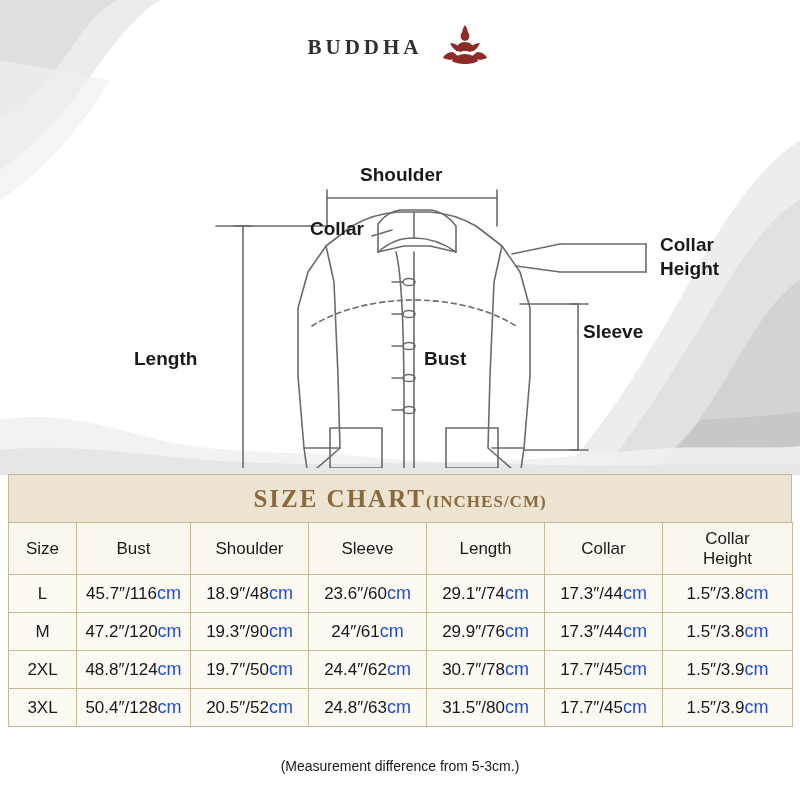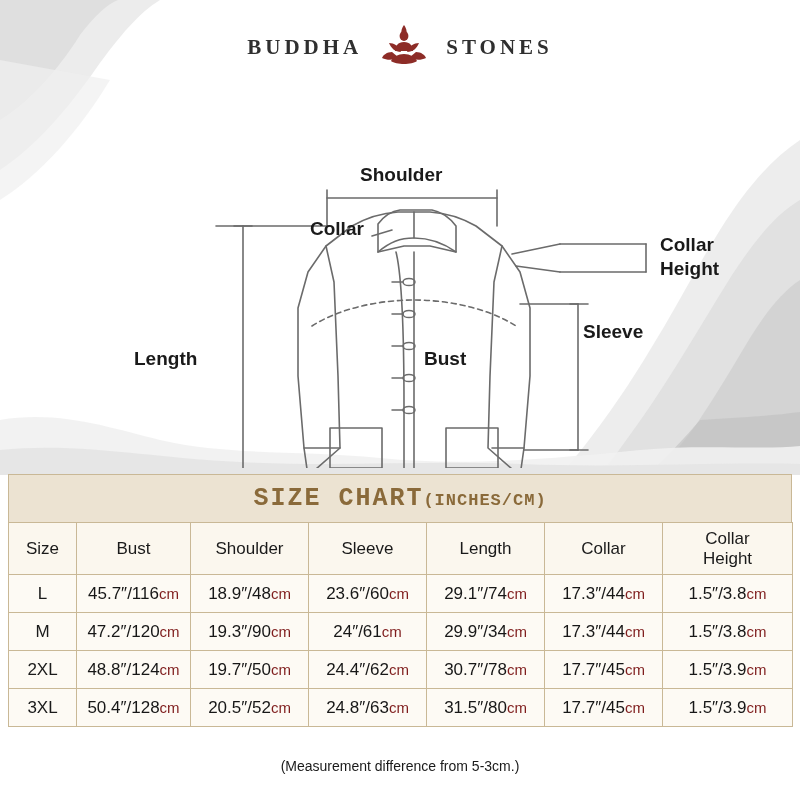--- a/index.html
+++ b/index.html
@@ -68,21 +68,21 @@
   .chart-title-row {
     background: #ece3d2;
     border: 1px solid #c9b896;
     border-bottom: none;
     height: 48px;
     display: flex;
     align-items: center;
     justify-content: center;
   }
   .chart-title {
-    font-family: Liberation Mono, monospace;
+    font-family: Liberation Serif, serif;
     color: #8a6a3a;
     letter-spacing: 1px;
   }
   .chart-title .big { font-size: 25px; font-weight: 700; letter-spacing: 2px; }
   .chart-title .small { font-size: 17px; font-weight: 700; }
 
   table.size-table {
     border-collapse: collapse;
     width: 784px;
     table-layout: fixed;
@@ -100,21 +100,21 @@
     font-size: 17px;
     font-weight: 400;
     background: #fbf7ee;
   }
   table.size-table td {
     height: 38px;
     font-size: 17px;
     font-weight: 400;
   }
   td.sz { font-size: 17px; }
-  .unit { color: #7f1d1d; font-size: 15px; }
+  .unit { color: #1d4ed8; font-size: 18px; }
   .val  { color: #171717; }
 
   .footnote {
     position: absolute;
     top: 758px; left: 0; width: 800px;
     text-align: center;
     font-size: 14px;
     color: #1a1a1a;
     font-family: "Liberation Sans", sans-serif;
   }
@@ -155,21 +155,20 @@
           <path d="M28 18 C22 18 19 22 19 27 L37 27 C37 22 34 18 28 18 Z"></path>
           <path d="M16 28 C11 28 7 31 6 34 C12 37 19 36 22 33 Z"></path>
           <path d="M40 28 C45 28 49 31 50 34 C44 37 37 36 34 33 Z"></path>
           <path d="M28 30 C22 30 17 33 15 37 C20 41 36 41 41 37 C39 33 34 30 28 30 Z"></path>
           <path d="M28 1 C25 5 24 10 28 15 C32 10 31 5 28 1 Z"></path>
           <path d="M13 19 C15 24 19 28 25 28 C23 22 18 19 13 19 Z"></path>
           <path d="M43 19 C41 24 37 28 31 28 C33 22 38 19 43 19 Z"></path>
         </g>
       </svg>
     </div>
-    <div class="brand-word">STONES</div>
   </div>
 
   <div class="illus">
     <svg width="800" height="392" viewBox="0 0 800 392">
       <g fill="none" stroke="#6b6b6b" stroke-width="1.6" stroke-linejoin="round" stroke-linecap="round">
 
         <line x1="327" y1="122" x2="497" y2="122"></line>
         <line x1="327" y1="114" x2="327" y2="150"></line>
         <line x1="497" y1="114" x2="497" y2="150"></line>
 
@@ -280,21 +279,21 @@
           <td><span class="val">23.6″/60</span><span class="unit">cm</span></td>
           <td><span class="val">29.1″/74</span><span class="unit">cm</span></td>
           <td><span class="val">17.3″/44</span><span class="unit">cm</span></td>
           <td><span class="val">1.5″/3.8</span><span class="unit">cm</span></td>
         </tr>
         <tr>
           <td class="sz">M</td>
           <td><span class="val">47.2″/120</span><span class="unit">cm</span></td>
           <td><span class="val">19.3″/90</span><span class="unit">cm</span></td>
           <td><span class="val">24″/61</span><span class="unit">cm</span></td>
-          <td><span class="val">29.9″/34</span><span class="unit">cm</span></td>
+          <td><span class="val">29.9″/76</span><span class="unit">cm</span></td>
           <td><span class="val">17.3″/44</span><span class="unit">cm</span></td>
           <td><span class="val">1.5″/3.8</span><span class="unit">cm</span></td>
         </tr>
         <tr>
           <td class="sz">2XL</td>
           <td><span class="val">48.8″/124</span><span class="unit">cm</span></td>
           <td><span class="val">19.7″/50</span><span class="unit">cm</span></td>
           <td><span class="val">24.4″/62</span><span class="unit">cm</span></td>
           <td><span class="val">30.7″/78</span><span class="unit">cm</span></td>
           <td><span class="val">17.7″/45</span><span class="unit">cm</span></td>

